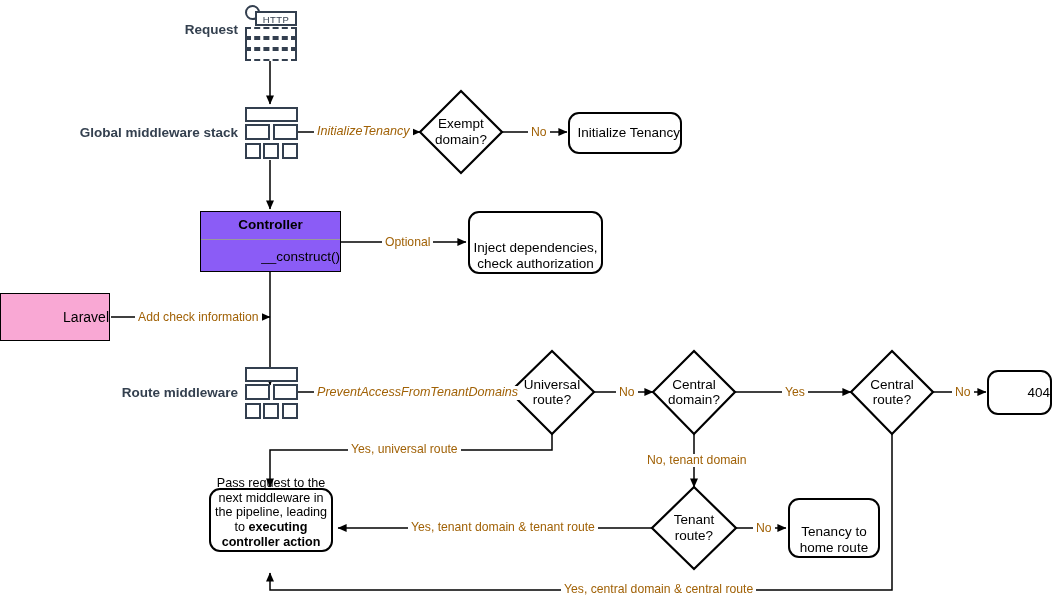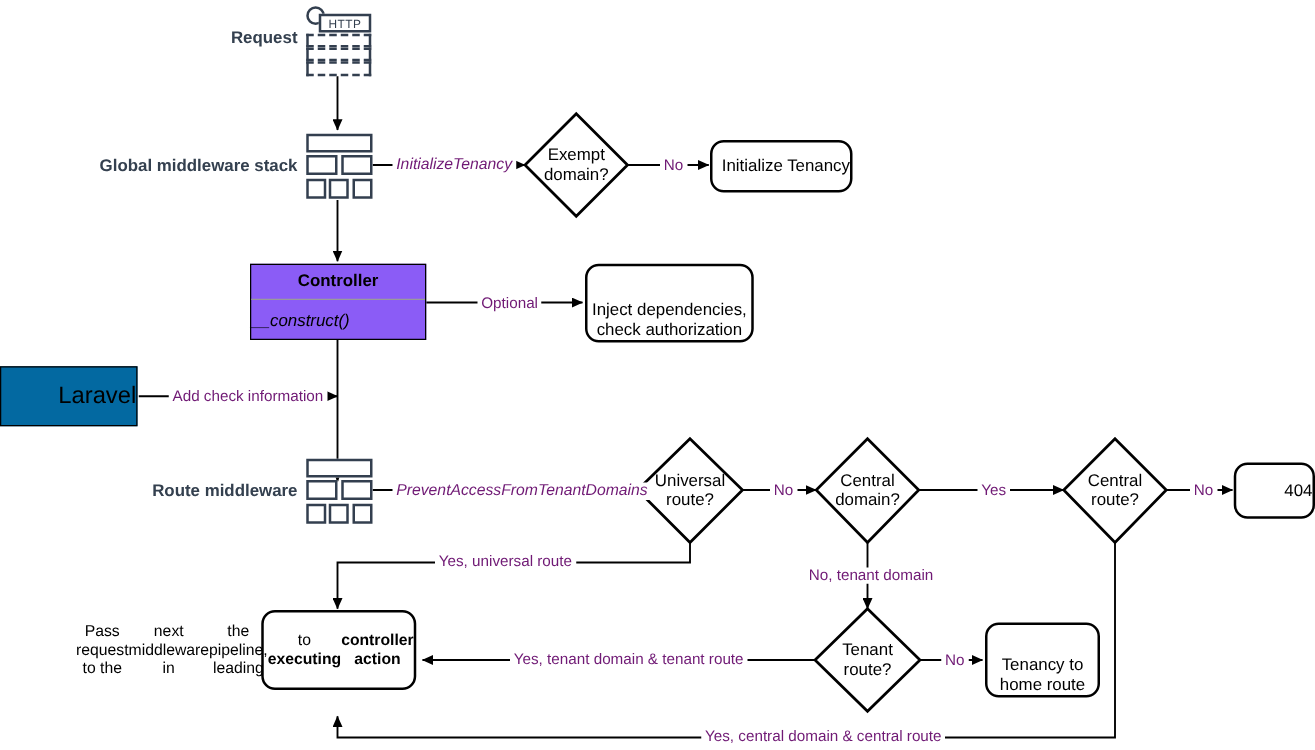--- a/index.html
+++ b/index.html
@@ -31,22 +31,22 @@
     box-sizing: border-box;
     display: flex;
     align-items: center;
     justify-content: flex-end;
     text-align: center;
     line-height: 1.18;
   }
   
   .rect {
     border: 1.6px solid #000;
-    background: #0369a1;
-    font-size: 19px;
+    background: #f9a8d4;
+    font-size: 14px;
   }
   
   .round {
     border: 2.4px solid #000;
     border-radius: 11px;
     background: #fff;
     font-size: 13.5px;
   }
   
   .uml {
@@ -58,23 +58,22 @@
   }
   .uml .uml-title {
     font-size: 13.5px;
     font-weight: bold;
     text-align: center;
     padding: 5px 0 6px 0;
     border-bottom: 1.1px solid #9a9a9a;
   }
   .uml .uml-row {
     font-size: 13.5px;
-    text-align: left;
+    text-align: right;
     padding: 9px 0 0 0;
-    font-style: italic;
   }
   
   .diamond {
     background: transparent;
   }
   .diamond .dlabel {
     position: absolute;
     left: 50%;
     top: 50%;
     transform: translate(-50%, -50%);
@@ -89,21 +88,21 @@
     font-size: 13.5px;
     font-weight: bold;
     color: #34404f;
     white-space: nowrap;
     text-align: right;
   }
   
   .elabel {
     position: absolute;
     font-size: 12.2px;
-    color: #701a75;
+    color: #a16207;
     background: #ffffff;
     white-space: nowrap;
     padding: 0 3px;
     line-height: 1.1;
   }
   .elabel.italic { font-style: italic; font-size: 12.6px; }
   
   .icon-stack {
     position: absolute;
     text-decoration: underline;
@@ -275,21 +274,21 @@
 
   <div class="node round" style="left:987px; top:370px; width:65px; height:45px;">
     <span>404</span>
   </div>
 
   <div class="node round" style="left:788px; top:498px; width:92px; height:60px; flex-direction:column;">
     <span>Tenancy to</span>
     <span>home route</span>
   </div>
 
-  <div class="node round" style="left:209px; top:488px; width:124px; height:64px; flex-direction:row; font-size:12.6px;">
+  <div class="node round" style="left:209px; top:488px; width:124px; height:64px; flex-direction:column; font-size:12.6px;">
     <span>Pass request to the</span>
     <span>next middleware in</span>
     <span>the pipeline, leading</span>
     <span><span>to </span><span class="bold">executing</span></span>
     <span class="bold">controller action</span>
   </div>
 
   <div class="elabel italic" style="left:314px; top:125px;">InitializeTenancy</div>
 
   <div class="elabel" style="left:528px; top:126px;">No</div>

